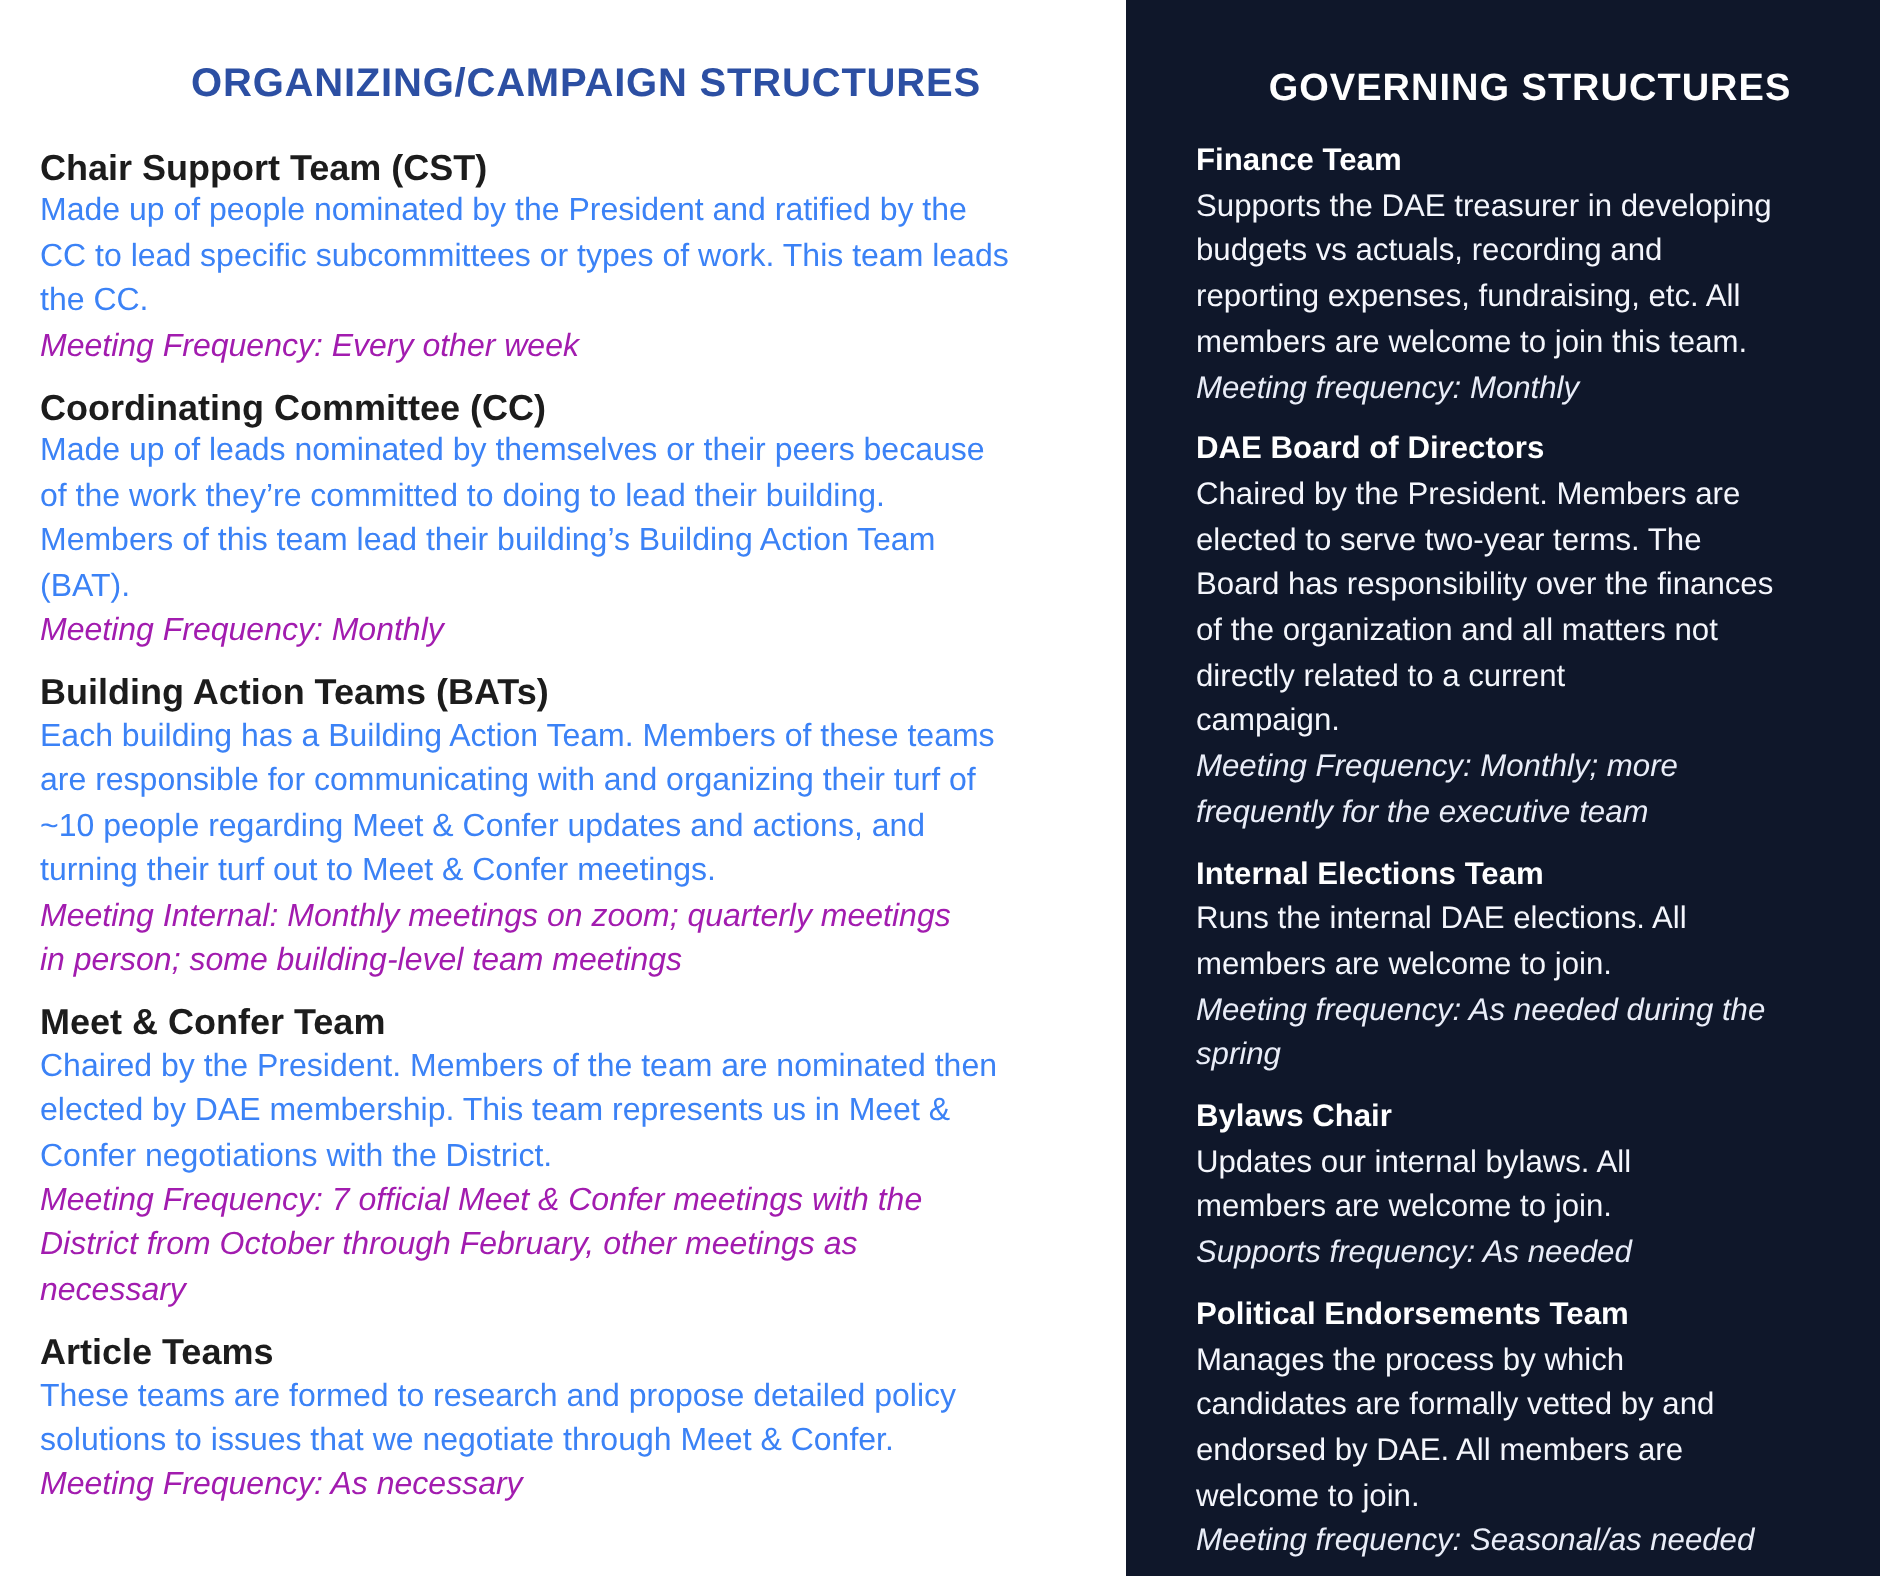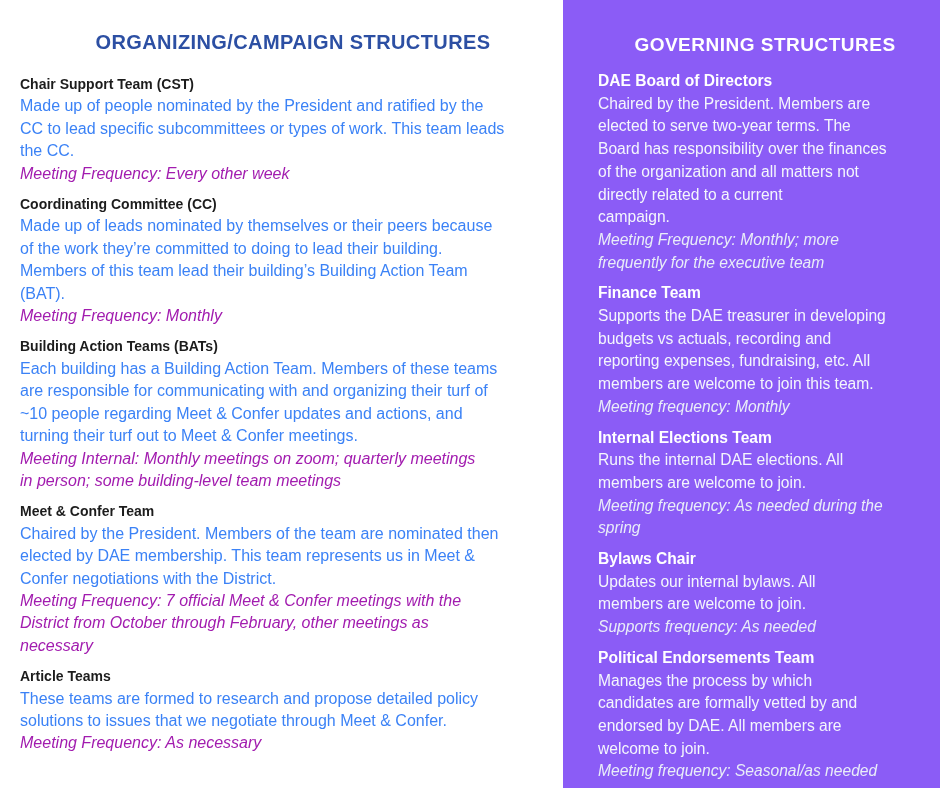--- a/index.html
+++ b/index.html
@@ -26,21 +26,21 @@
     color: #2c4fa3;
     font-weight: bold;
     font-size: 20px;
     line-height: 24px;
     letter-spacing: 0.4px;
   }
   .left-col .section { margin-bottom: 8px; }
   .left-col .sec-title {
     font-weight: bold;
     color: #1c1c1c;
-    font-size: 14px;
+    font-size: 18px;
     line-height: 22.4px;
   }
   .left-col .sec-body {
     color: #3b82f6;
     font-size: 16px;
     line-height: 22.4px;
     white-space: pre-line;
   }
   .left-col .sec-freq {
     color: #a21caf;
@@ -50,21 +50,21 @@
     white-space: pre-line;
   }
 
   
   .right-panel {
     position: absolute;
     left: 563px;
     top: 0;
     width: 377px;
     height: 788px;
-    background: #8b5cf6;
+    background: #0f172a;
     box-sizing: border-box;
     padding: 32px 8px 0 35px;
   }
   .right-title {
     text-align: center;
     color: #ffffff;
     font-weight: bold;
     font-size: 19px;
     line-height: 26px;
     letter-spacing: 0.5px;
@@ -141,38 +141,38 @@
       <div class="sec-body">These teams are formed to research and propose detailed policy
 solutions to issues that we negotiate through Meet &amp; Confer.</div>
       <div class="sec-freq">Meeting Frequency: As necessary</div>
     </div>
   </div>
 
   <div class="right-panel">
     <div class="right-title">GOVERNING STRUCTURES</div>
 
     <div class="section">
+      <div class="sec-title">Finance Team</div>
+      <div class="sec-body">Supports the DAE treasurer in developing
+budgets vs actuals, recording and
+reporting expenses, fundraising, etc. All
+members are welcome to join this team.</div>
+      <div class="sec-freq">Meeting frequency: Monthly</div>
+    </div>
+
+    <div class="section">
       <div class="sec-title">DAE Board of Directors</div>
       <div class="sec-body">Chaired by the President. Members are
 elected to serve two-year terms. The
 Board has responsibility over the finances
 of the organization and all matters not
 directly related to a current
 campaign.</div>
       <div class="sec-freq">Meeting Frequency: Monthly; more
 frequently for the executive team</div>
-    </div>
-
-    <div class="section">
-      <div class="sec-title">Finance Team</div>
-      <div class="sec-body">Supports the DAE treasurer in developing
-budgets vs actuals, recording and
-reporting expenses, fundraising, etc. All
-members are welcome to join this team.</div>
-      <div class="sec-freq">Meeting frequency: Monthly</div>
     </div>
 
     <div class="section">
       <div class="sec-title">Internal Elections Team</div>
       <div class="sec-body">Runs the internal DAE elections. All
 members are welcome to join.</div>
       <div class="sec-freq">Meeting frequency: As needed during the
 spring</div>
     </div>
 

